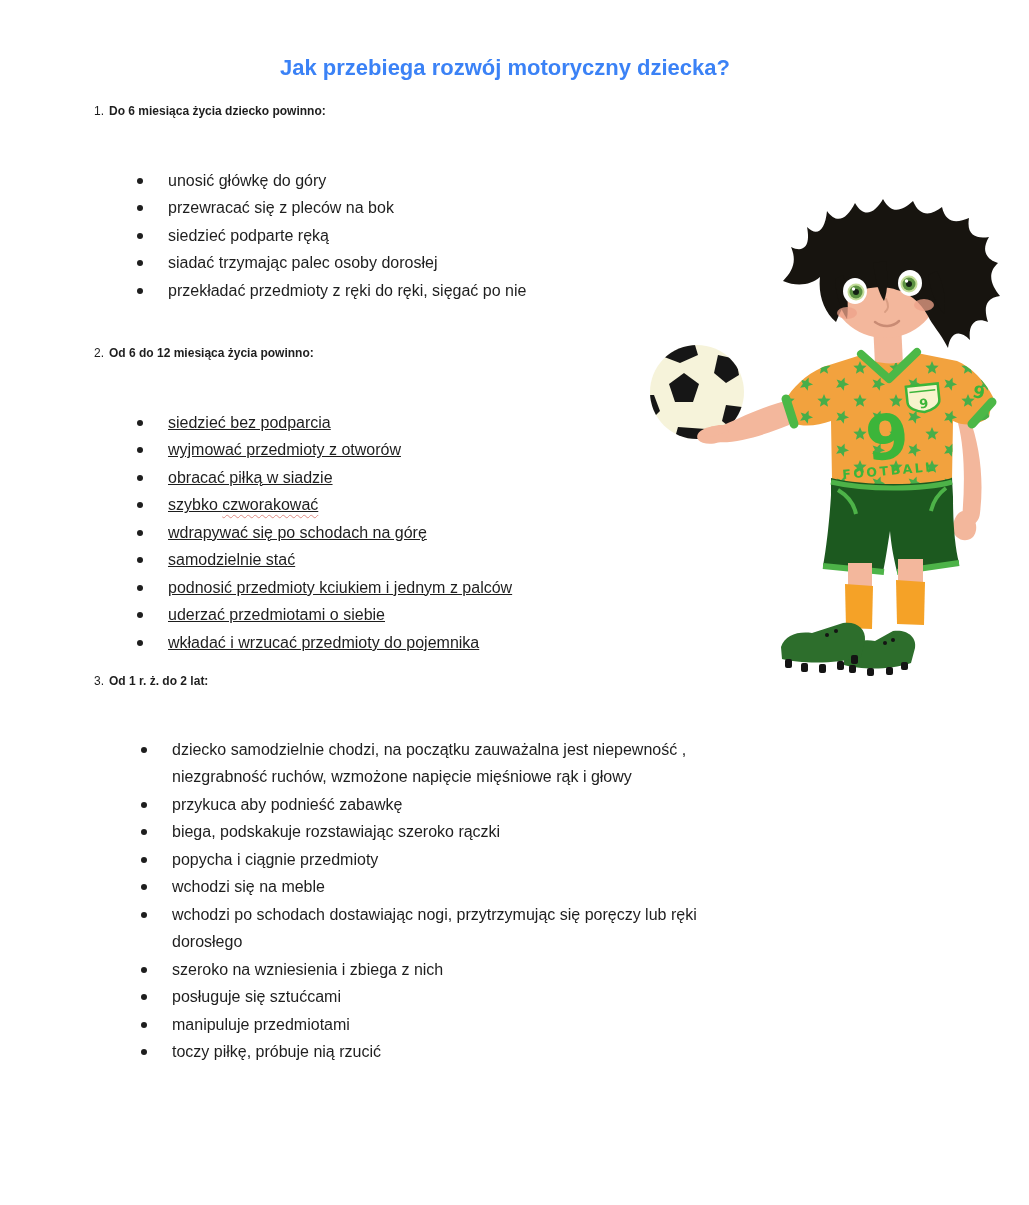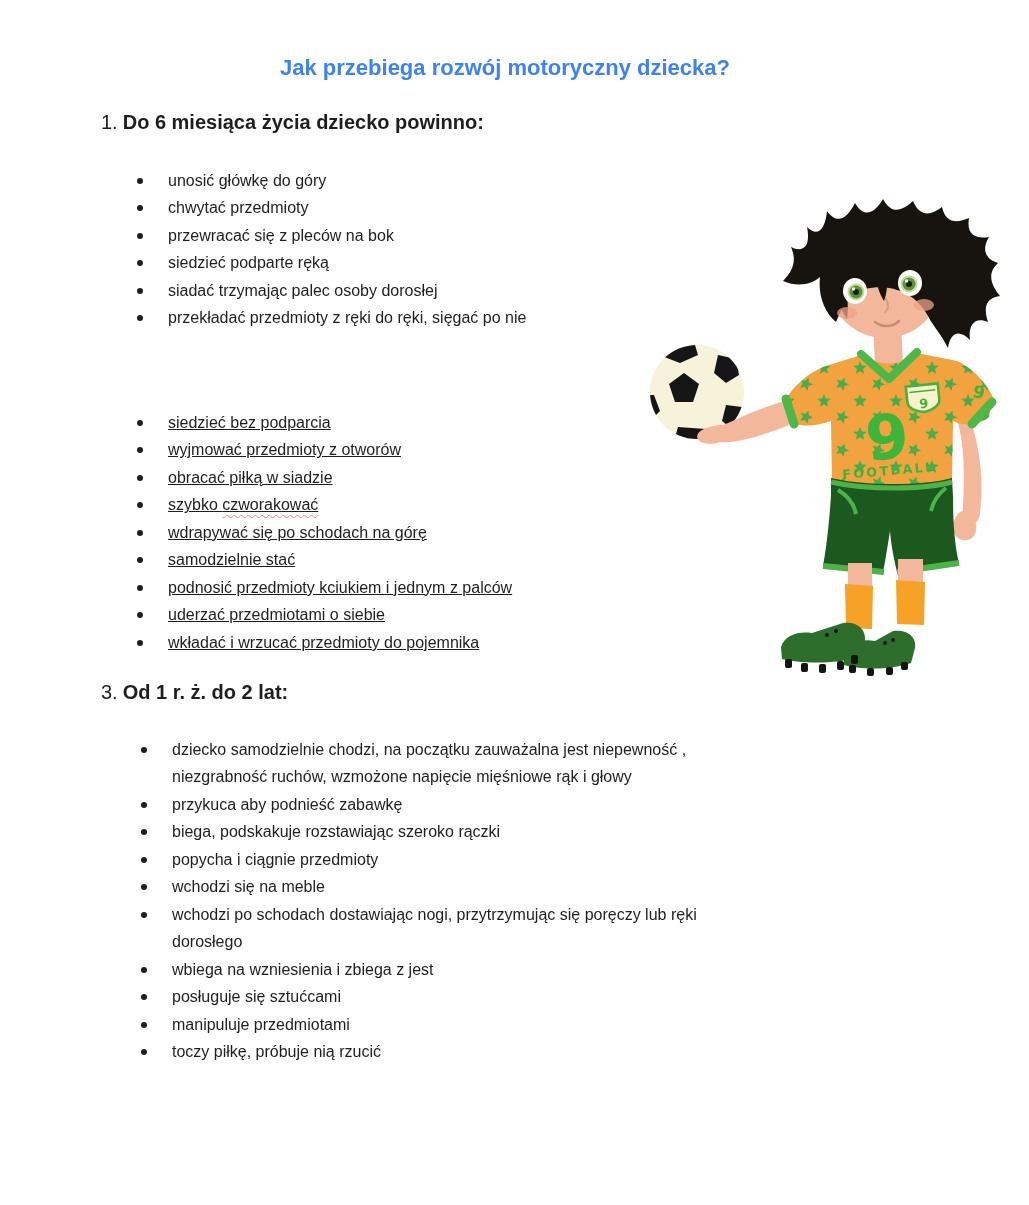--- a/index.html
+++ b/index.html
@@ -9,22 +9,22 @@
     color:#1e1e1e;position:relative;
   }
   .page{position:absolute;inset:0;}
 
   .title{
     position:absolute;top:55px;left:0;width:1010px;margin:0;
     text-align:center;font-size:22px;font-weight:700;color:#3b82f6;
   }
 
   .heading{
-    position:absolute;left:94px;margin:7px;
-    font-size:20px;font-weight:400;white-space:nowrap;
+    position:absolute;left:94px;margin:0;
+    font-size:12px;font-weight:400;white-space:nowrap;
   }
   .heading .htext{font-weight:700;margin-left:5px;}
   #h-1{top:104px;}
   #h-2{top:346px;}
   #h-3{top:674px;}
 
   ul.blist{
     position:absolute;margin:10px;padding:0;list-style:none;
     font-size:16px;line-height:27.45px;
   }
@@ -54,27 +54,27 @@
 </head>
 <body>
 
 <div class="page">
 
   <h1 class="title">Jak przebiega rozwój motoryczny dziecka?</h1>
 
   <h2 class="heading" id="h-1"><span class="num">1.</span><span class="htext">Do 6 miesiąca życia dziecko powinno:</span></h2>
   <ul class="blist" id="list-1">
     <li><span>unosić główkę do góry</span></li>
-    <li><span>chwytać przedmioty</span></li>
     <li><span>przewracać się z pleców na bok</span></li>
     <li><span>siedzieć podparte ręką</span></li>
     <li><span>siadać trzymając palec osoby dorosłej</span></li>
     <li><span>przekładać przedmioty z ręki do ręki, sięgać po nie</span></li>
   </ul>
 
+  <h2 class="heading" id="h-2"><span class="num">2.</span><span class="htext">Od 6 do 12 miesiąca życia powinno:</span></h2>
   <ul class="blist" id="list-2">
     <li><span>siedzieć bez podparcia</span></li>
     <li><span>wyjmować przedmioty z otworów</span></li>
     <li><span>obracać piłką w siadzie</span></li>
     <li><span>szybko </span><span class="misspell">czworakować</span></li>
     <li><span>wdrapywać się po schodach na górę</span></li>
     <li><span>samodzielnie stać</span></li>
     <li><span>podnosić przedmioty kciukiem i jednym z palców</span></li>
     <li><span>uderzać przedmiotami o siebie</span></li>
     <li><span>wkładać i wrzucać przedmioty do pojemnika</span></li>
@@ -87,21 +87,21 @@
       <div>niezgrabność ruchów, wzmożone napięcie mięśniowe rąk i głowy</div>
     </li>
     <li><span>przykuca aby podnieść zabawkę</span></li>
     <li><span>biega, podskakuje rozstawiając szeroko rączki</span></li>
     <li><span>popycha i ciągnie przedmioty</span></li>
     <li><span>wchodzi się na meble</span></li>
     <li>
       <div>wchodzi po schodach dostawiając nogi, przytrzymując się poręczy lub ręki</div>
       <div>dorosłego</div>
     </li>
-    <li><span>wbiega na wzniesienia i zbiega z jest</span></li>
+    <li><span>szeroko na wzniesienia i zbiega z nich</span></li>
     <li><span>posługuje się sztućcami</span></li>
     <li><span>manipuluje przedmiotami</span></li>
     <li><span>toczy piłkę, próbuje nią rzucić</span></li>
   </ul>
 
   <svg class="illustration" viewBox="0 0 394 500" xmlns="http://www.w3.org/2000/svg">
     <defs>
       <clipPath id="ballclip">
           <circle cx="62" cy="197" r="47"></circle>
         </clipPath>

